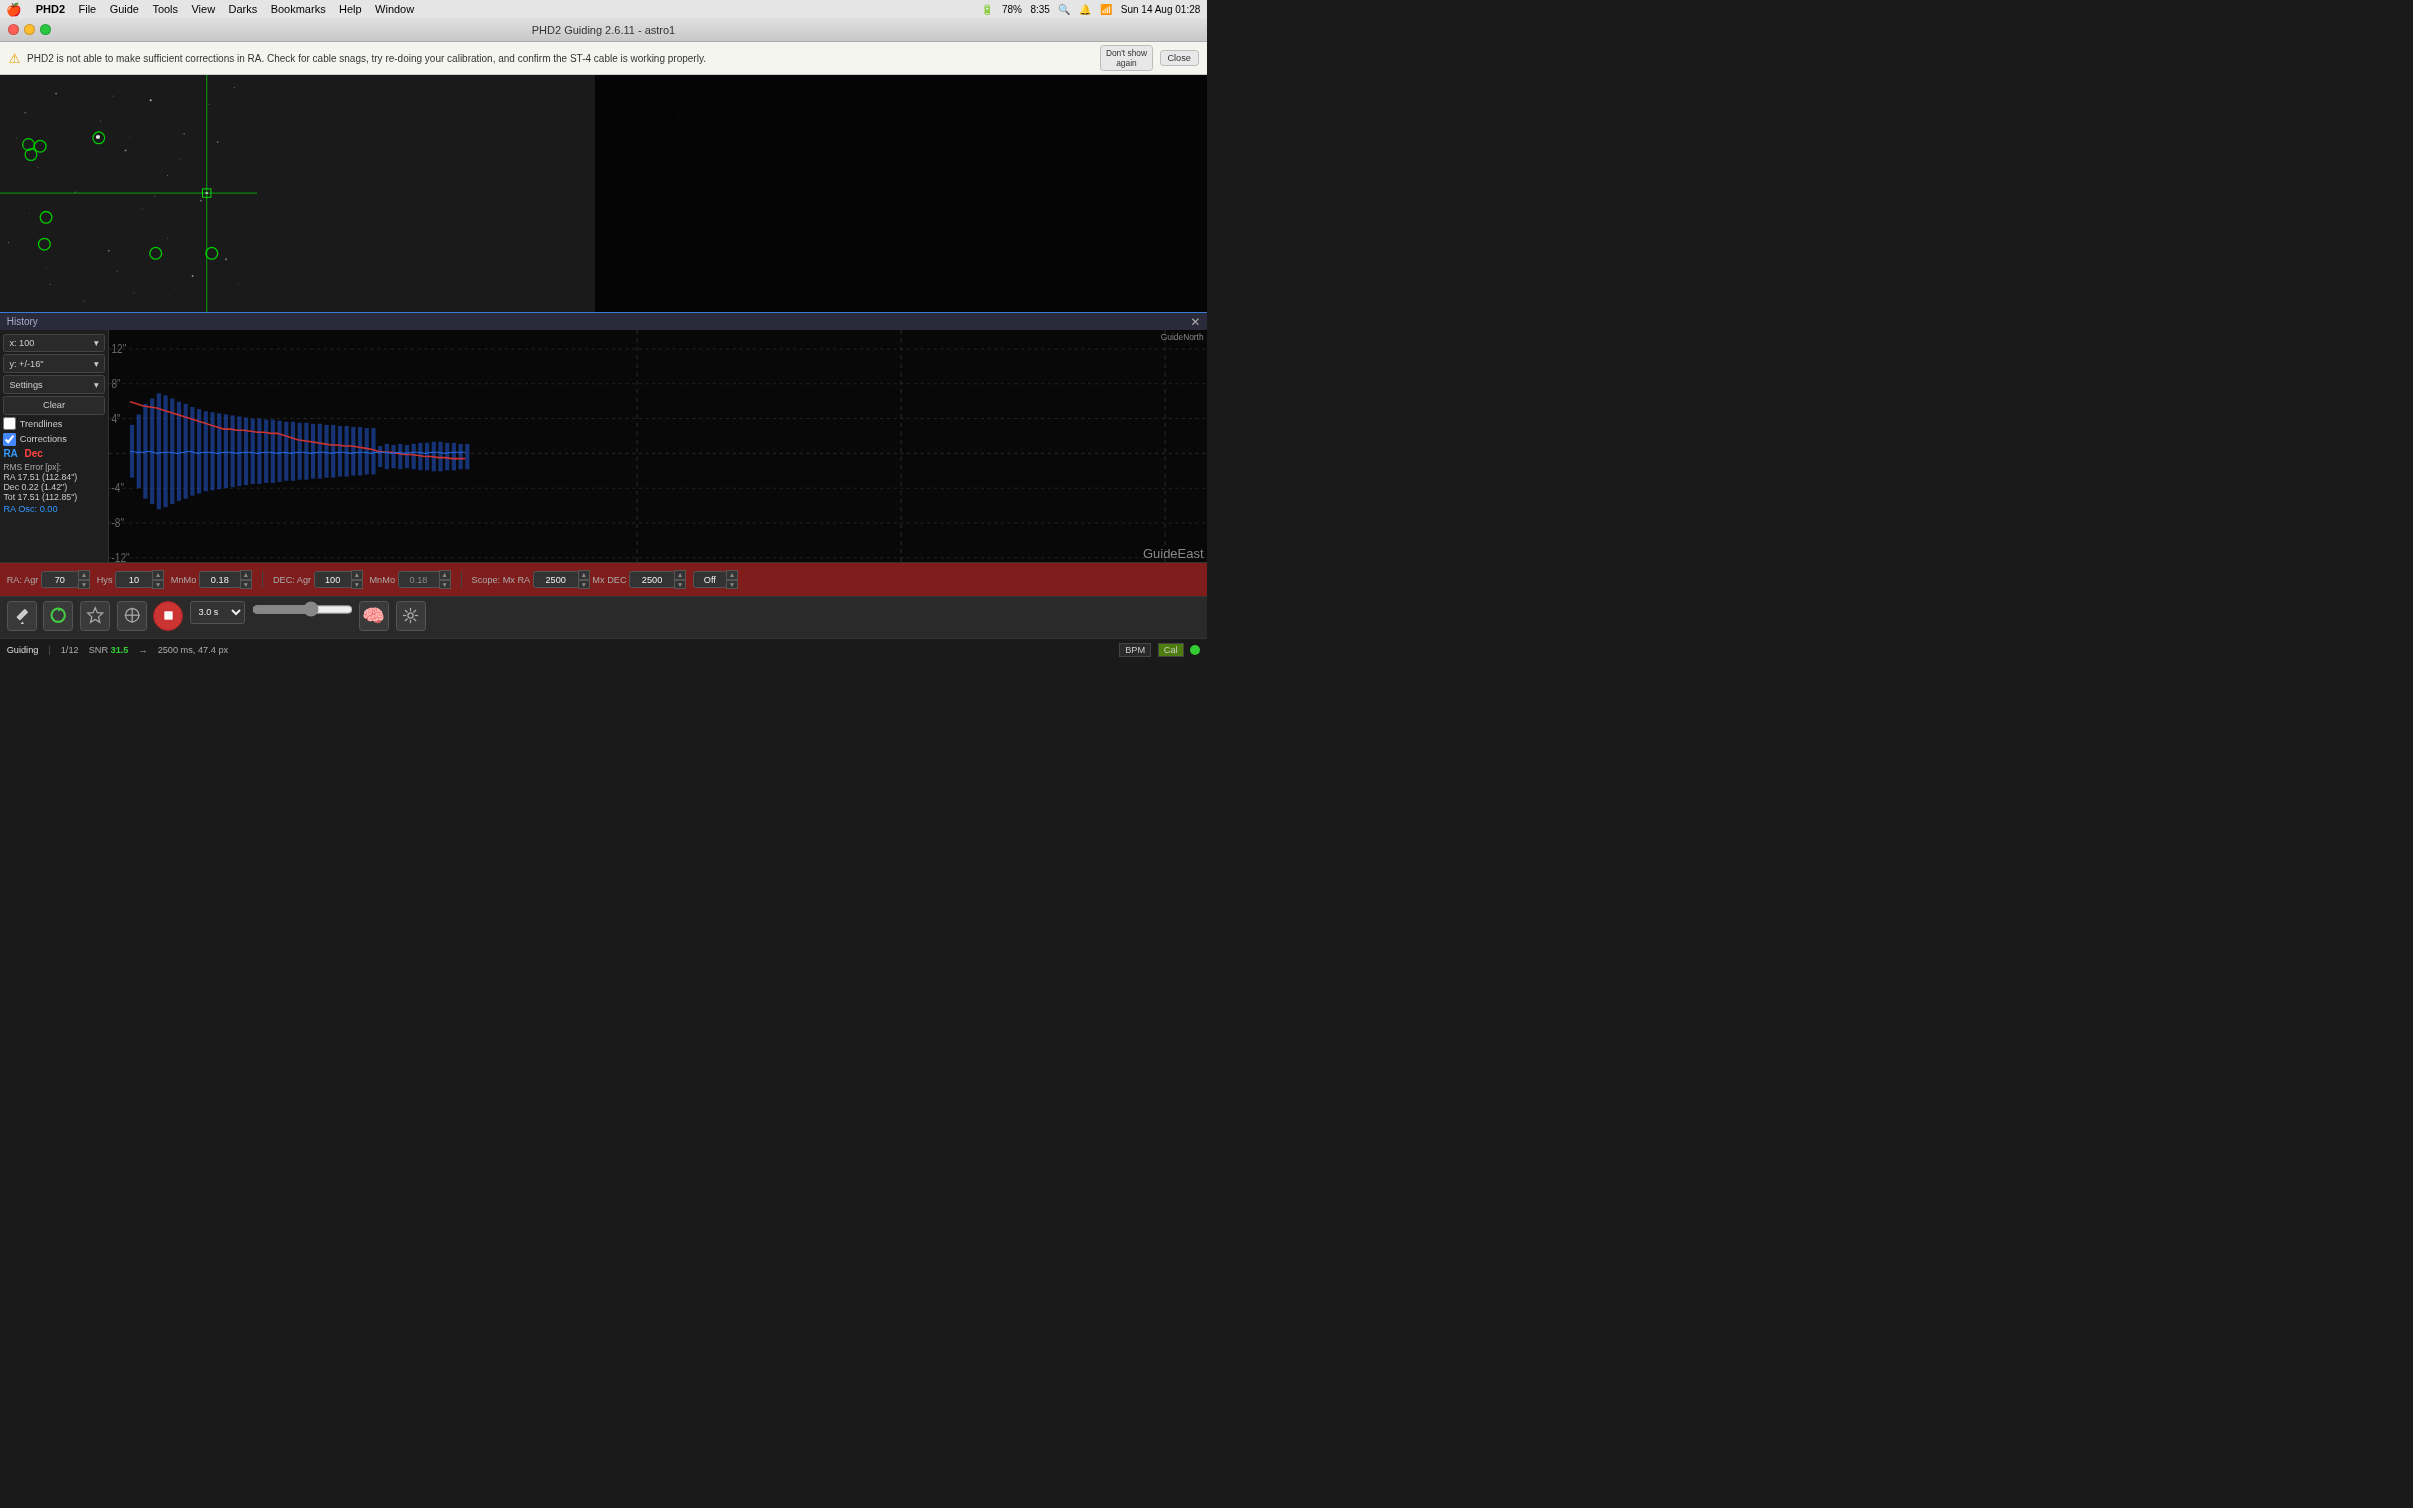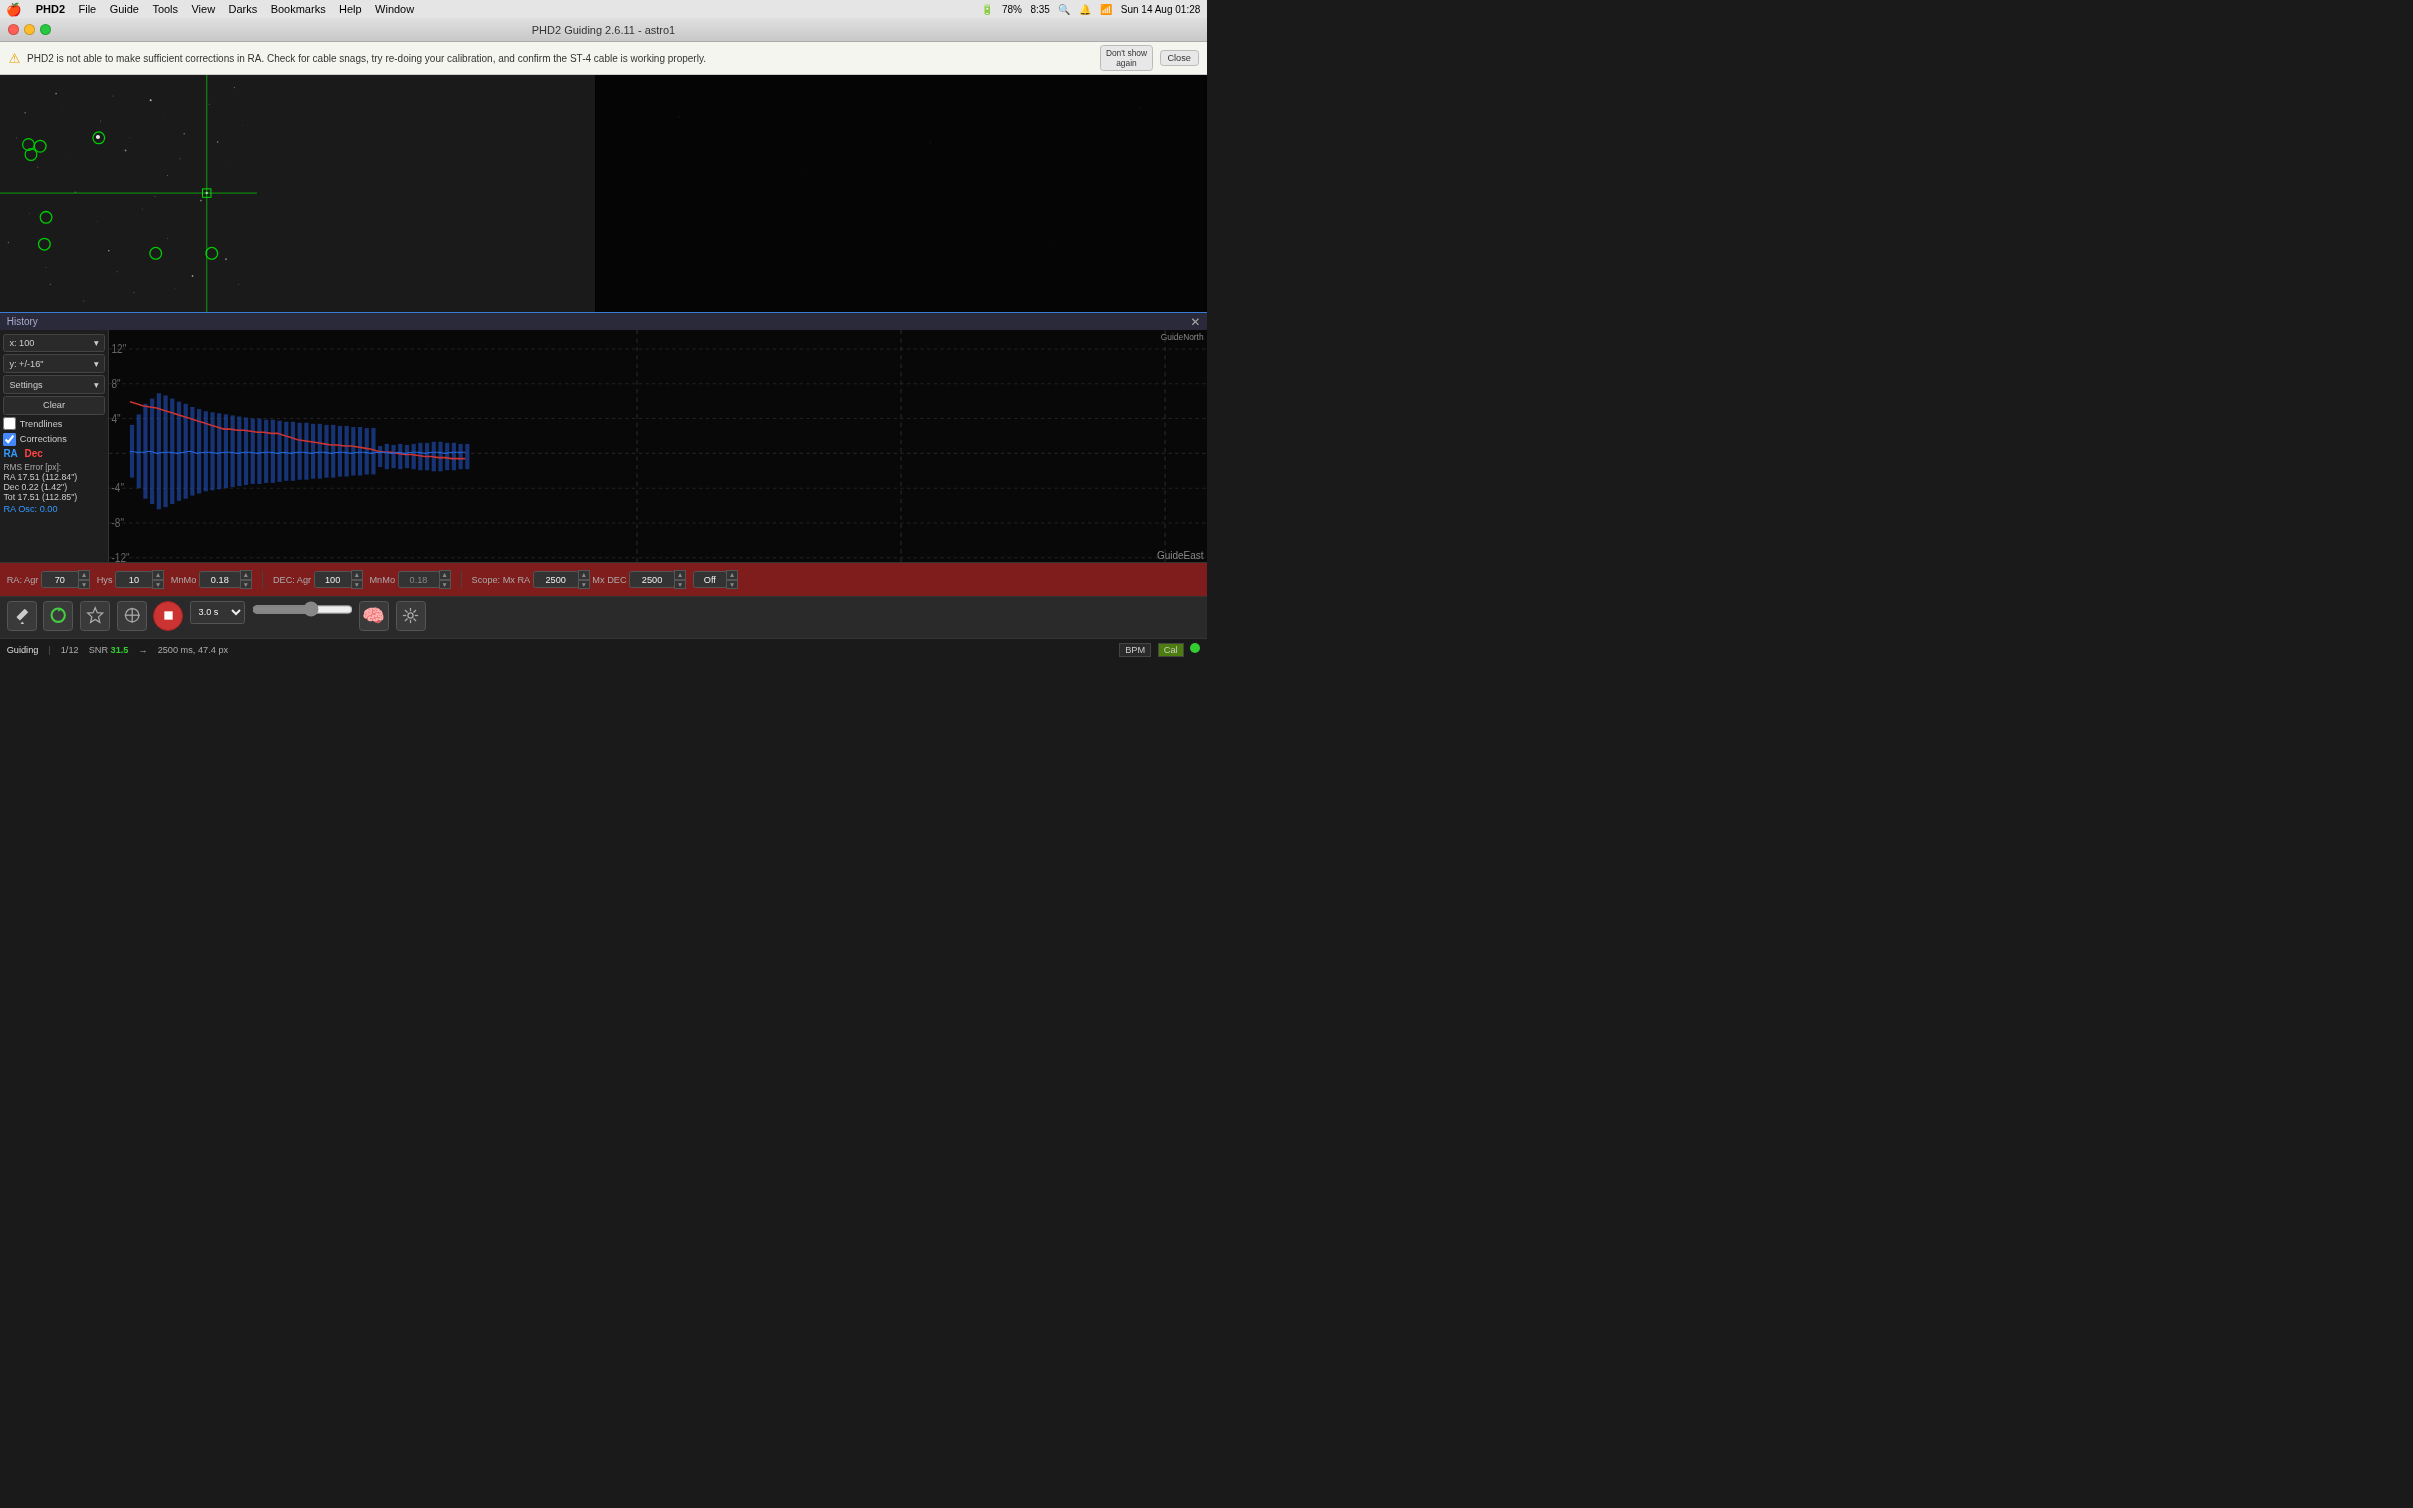--- a/index.html
+++ b/index.html
@@ -226,21 +226,21 @@
       position: absolute;
       top: 1.7px;
       right: 3.4px;
       font-size: 8.4px;
       color: #888;
     }
     .guide-east-label {
       position: absolute;
       bottom: 1.7px;
       right: 3.4px;
-      font-size: 10px;
+      font-size: 13px;
       color: #888;
       margin-left: 31px;
     }
 
     
     #controls-bar {
       background: #7f1d1d;
       border-top: 0.8px solid #333;
       padding: 3.4px 6.7px;
       display: flex;
@@ -358,21 +358,21 @@
       gap: 10px;
       height: 22px;
       font-size: 9.2px;
       color: #aaa;
     }
     .status-guiding { color: #ddd; }
     .status-separator { color: #555; }
     .status-snr { display: flex; align-items: center; gap: 2.5px; }
     .snr-value { color: #33cc33; font-weight: bold; }
     .status-exposure { display: flex; align-items: center; gap: 2.5px; }
-    .status-right { margin-left: auto; display: flex; gap: 6.7px; }
+    .status-right { margin-left: auto; display: flex; gap: 6.7px; align-items: center; }
     .status-bpm { 
       background: #2a2a2a; 
       border: 0.8px solid #444; 
       padding: 0.8px 5px; 
       font-size: 9.2px;
       color: #ccc;
       cursor: pointer;
     }
     .status-cal { 
       background: #4d7c0f; 

